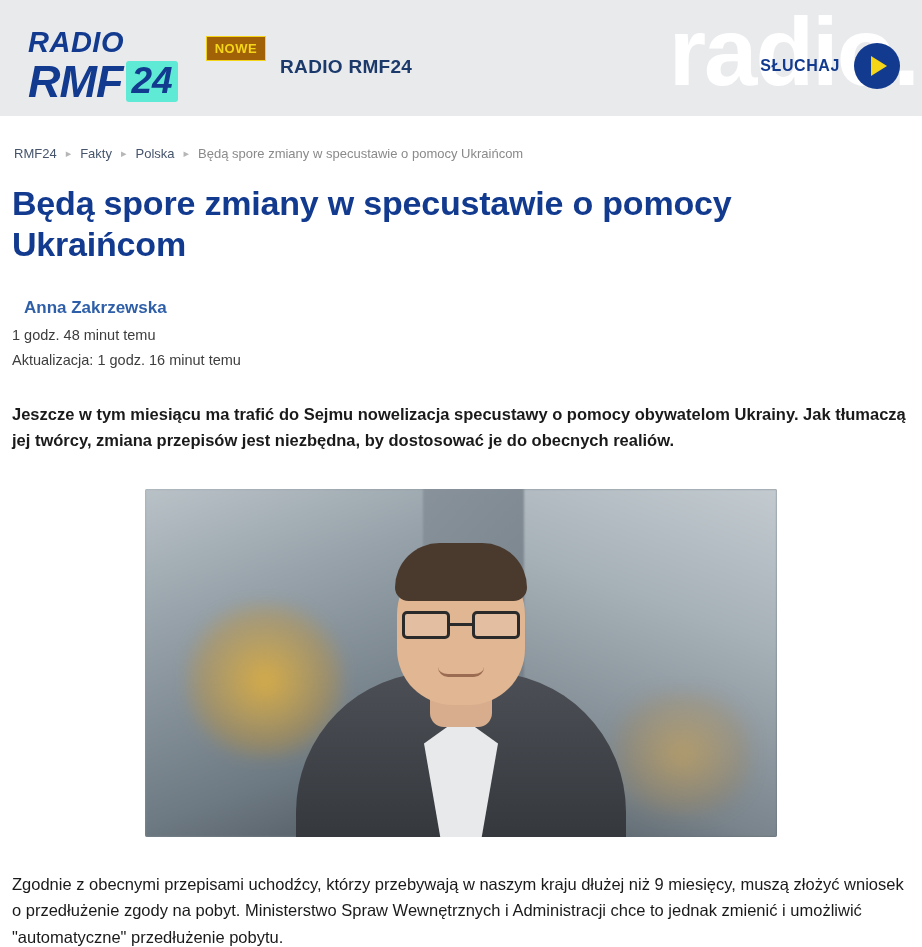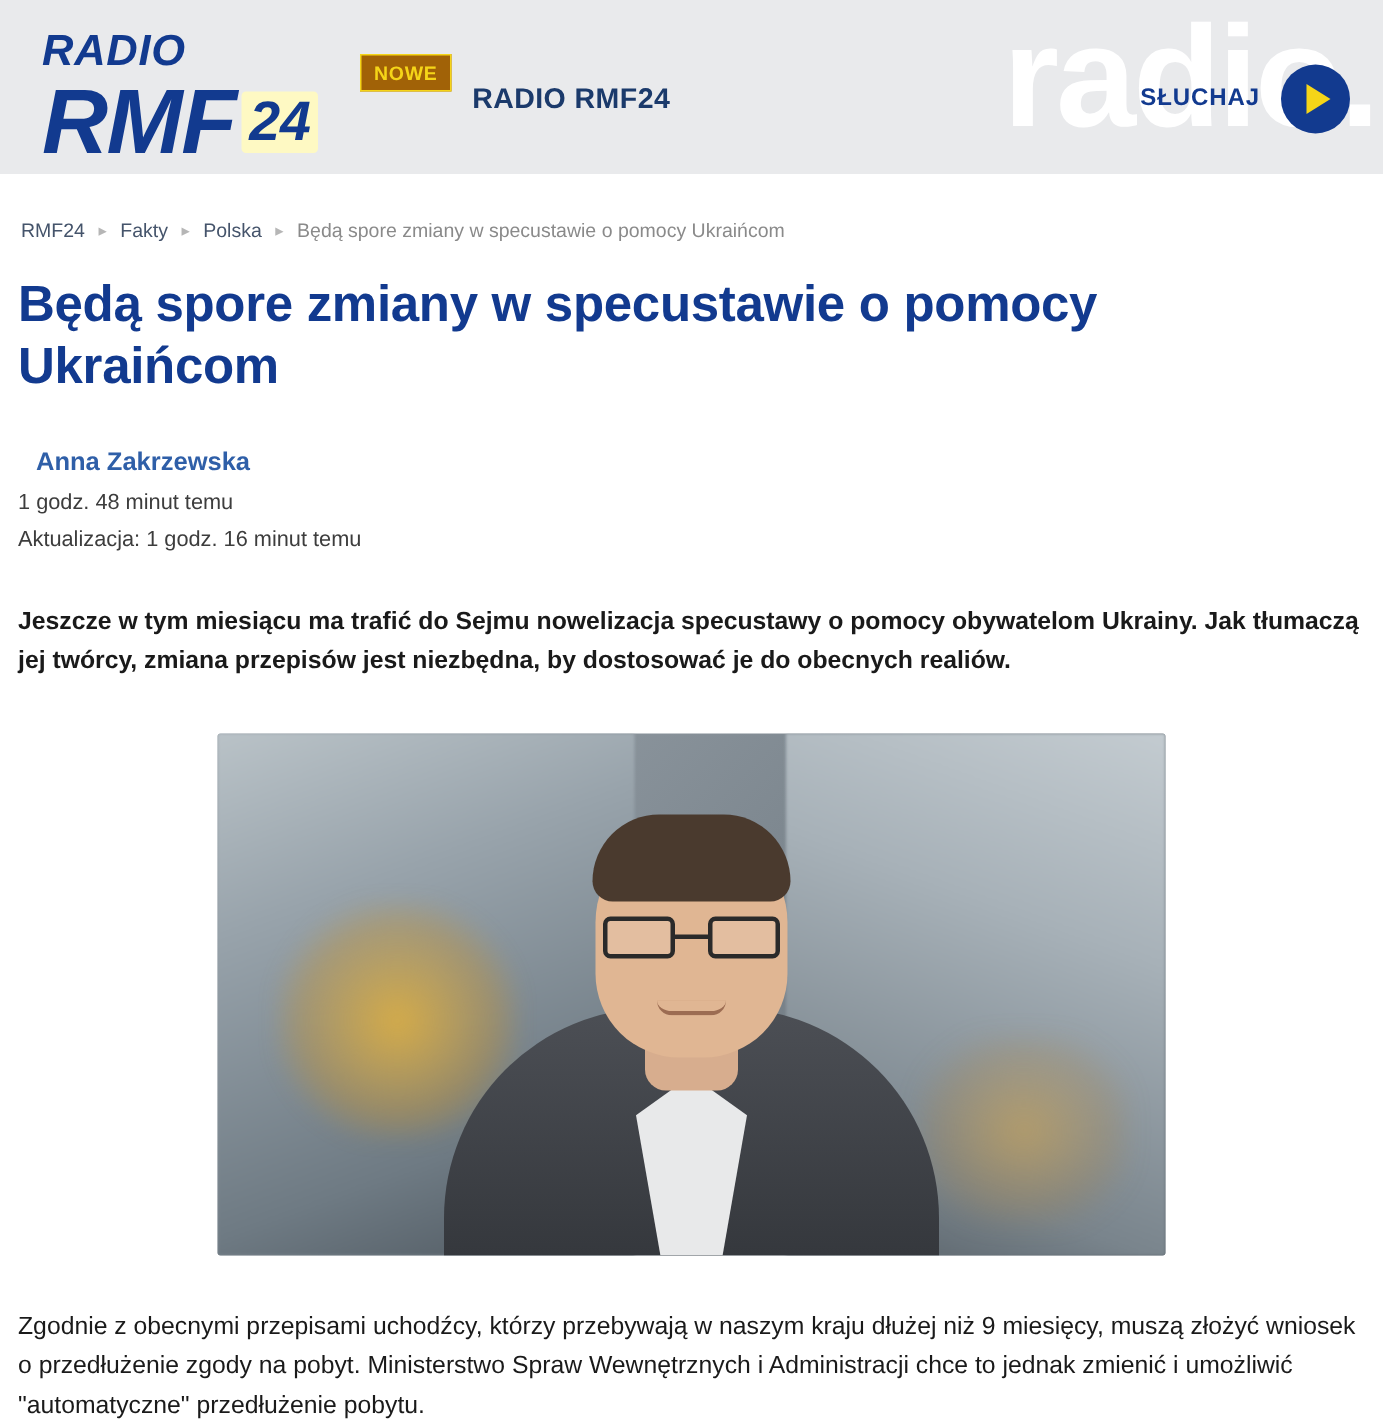--- a/index.html
+++ b/index.html
@@ -54,29 +54,29 @@
     color: #123a8f;
     letter-spacing: 0.5px;
     font-style: italic;
   }
   .logo-row2 {
     display: flex;
     align-items: center;
     margin-top: 2px;
   }
   .logo-rmf {
-    font-size: 61px;
+    font-size: 45px;
     font-weight: bold;
     color: #123a8f;
     font-style: italic;
     letter-spacing: -1px;
   }
   .logo-24 {
     margin-left: 4px;
-    background: #fef9c3;
+    background: #5eead4;
     color: #123a8f;
     font-size: 37px;
     font-weight: bold;
     font-style: italic;
     padding: 1px 5px 3px 5px;
     border-radius: 3px;
     line-height: 1;
   }
   .badge-nowe {
     background: #a16207;

